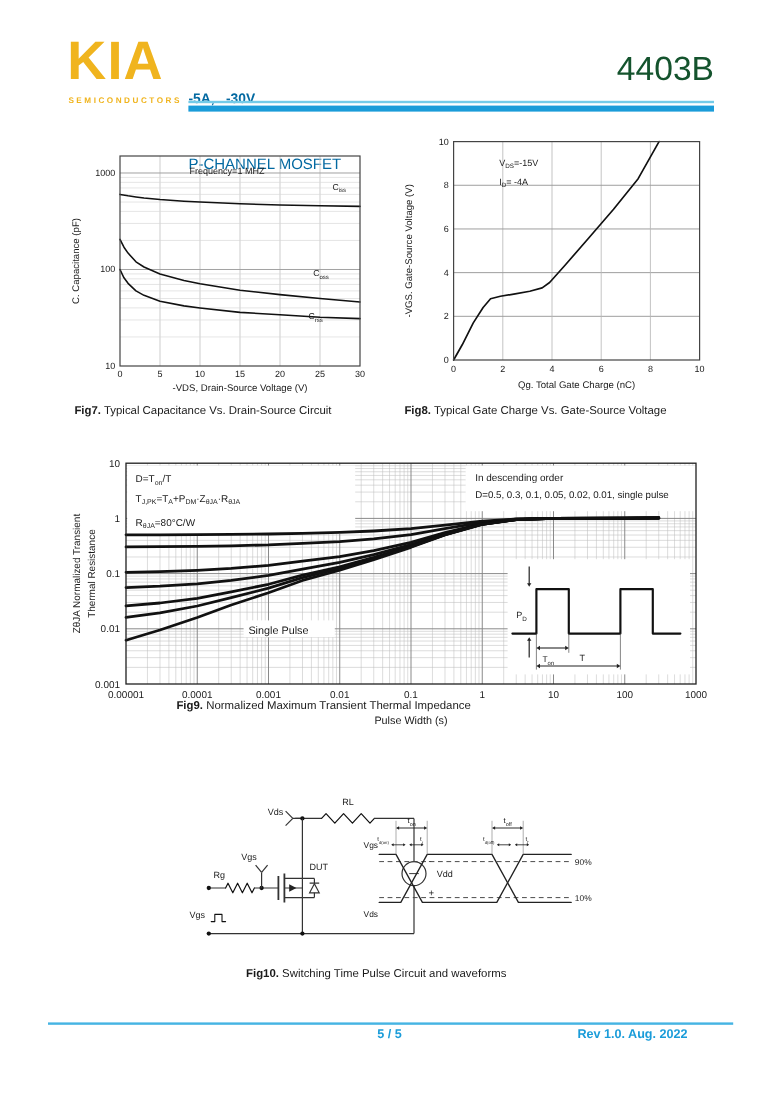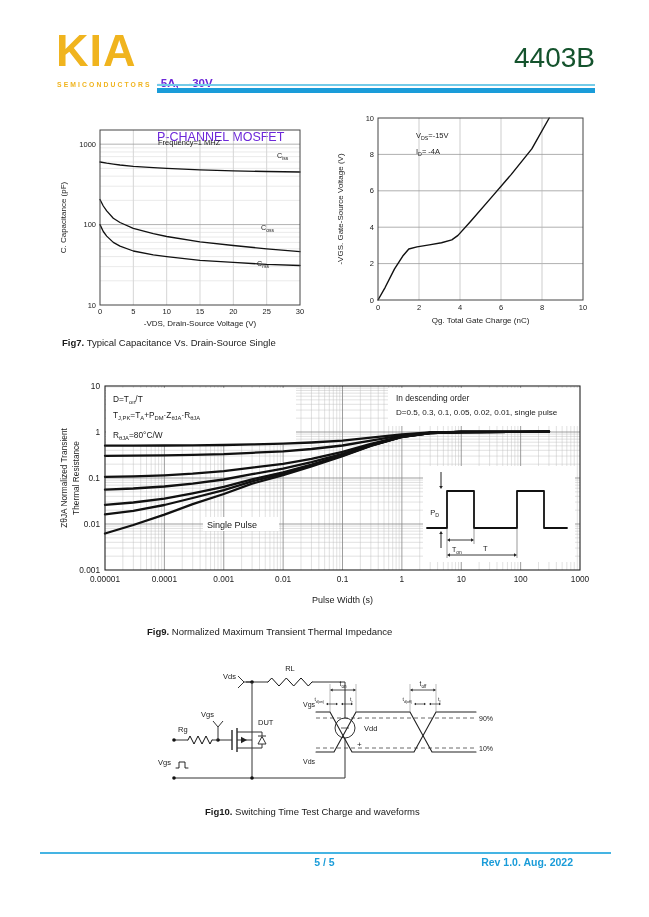--- a/index.html
+++ b/index.html
@@ -24,21 +24,21 @@
         font-size:10.5px;font-weight:bold;}
   .footer-rev{position:absolute;right:76px;top:856px;font-size:10.5px;font-weight:bold;}
 </style>
 </head>
 <body>
 
 <div class="page">
 
   <div class="logo" style="color: rgb(240, 180, 30);">KIA</div>
   <div class="logo-sub" style="color: rgb(240, 180, 30);">SEMICONDUCTORS</div>
-  <div class="hdr-block" style="color: #6d28d9;">
+  <div class="hdr-block" style="color: #0369a1;">
     <div class="hdr-rating">-5A,   -30V</div>
     <div class="hdr-device">P-CHANNEL MOSFET</div>
   </div>
   <div class="part-no" style="color: #14532d;">4403B</div>
   <div class="rule-wrap">
     <div class="rule-thin" style="background: rgb(116, 203, 232);"></div>
     <div class="rule-thick" style="background: rgb(26, 156, 217);"></div>
   </div>
 
   <svg class="fig" id="fig7-svg" style="left:55px;top:118px" width="255" height="218">
@@ -80,21 +80,21 @@
       <text x="78.33333333333334" y="196" font-size="7.5" fill="#1a1a1a" text-anchor="middle" font-weight="normal" font-family="&quot;Liberation Sans&quot;,sans-serif"><tspan>5</tspan></text>
       <text x="111.66666666666667" y="196" font-size="7.5" fill="#1a1a1a" text-anchor="middle" font-weight="normal" font-family="&quot;Liberation Sans&quot;,sans-serif"><tspan>10</tspan></text>
       <text x="145" y="196" font-size="7.5" fill="#1a1a1a" text-anchor="middle" font-weight="normal" font-family="&quot;Liberation Sans&quot;,sans-serif"><tspan>15</tspan></text>
       <text x="178.33333333333334" y="196" font-size="7.5" fill="#1a1a1a" text-anchor="middle" font-weight="normal" font-family="&quot;Liberation Sans&quot;,sans-serif"><tspan>20</tspan></text>
       <text x="211.66666666666666" y="196" font-size="7.5" fill="#1a1a1a" text-anchor="middle" font-weight="normal" font-family="&quot;Liberation Sans&quot;,sans-serif"><tspan>25</tspan></text>
       <text x="245" y="196" font-size="7.5" fill="#1a1a1a" text-anchor="middle" font-weight="normal" font-family="&quot;Liberation Sans&quot;,sans-serif"><tspan>30</tspan></text>
       <text x="145" y="208" font-size="8" fill="#1a1a1a" text-anchor="middle" font-weight="normal" font-family="&quot;Liberation Sans&quot;,sans-serif"><tspan>-VDS, Drain-Source Voltage (V)</tspan></text>
       <text x="11" y="99.5" font-size="8" fill="#1a1a1a" text-anchor="middle" font-weight="normal" font-family="&quot;Liberation Sans&quot;,sans-serif" transform="rotate(-90 11 99.5)"><tspan>C. Capacitance (pF)</tspan></text>
     </svg>
   <div class="cap" style="left:62px;top:337px">
-    <span class="b">Fig7.</span><span> Typical Capacitance Vs. Drain-Source Single</span>
+    <span class="b">Fig7.</span><span> Typical Capacitance Vs. Drain-Source Circuit</span>
   </div>
 
   <svg class="fig" id="fig8-svg" style="left:330px;top:108px" width="268" height="228">
       <line x1="89" y1="10" x2="89" y2="192" stroke="#b8b8b8" stroke-width="0.7"></line>
       <line x1="48" y1="155.6" x2="253" y2="155.6" stroke="#9a9a9a" stroke-width="0.8"></line>
       <line x1="130" y1="10" x2="130" y2="192" stroke="#b8b8b8" stroke-width="0.7"></line>
       <line x1="48" y1="119.2" x2="253" y2="119.2" stroke="#9a9a9a" stroke-width="0.8"></line>
       <line x1="171" y1="10" x2="171" y2="192" stroke="#b8b8b8" stroke-width="0.7"></line>
       <line x1="48" y1="82.8" x2="253" y2="82.8" stroke="#9a9a9a" stroke-width="0.8"></line>
       <line x1="212" y1="10" x2="212" y2="192" stroke="#b8b8b8" stroke-width="0.7"></line>
@@ -111,20 +111,23 @@
       <text x="44" y="12.5" font-size="7.5" fill="#1a1a1a" text-anchor="end" font-weight="normal" font-family="&quot;Liberation Sans&quot;,sans-serif"><tspan>10</tspan></text>
       <text x="48" y="202" font-size="7.5" fill="#1a1a1a" text-anchor="middle" font-weight="normal" font-family="&quot;Liberation Sans&quot;,sans-serif"><tspan>0</tspan></text>
       <text x="89" y="202" font-size="7.5" fill="#1a1a1a" text-anchor="middle" font-weight="normal" font-family="&quot;Liberation Sans&quot;,sans-serif"><tspan>2</tspan></text>
       <text x="130" y="202" font-size="7.5" fill="#1a1a1a" text-anchor="middle" font-weight="normal" font-family="&quot;Liberation Sans&quot;,sans-serif"><tspan>4</tspan></text>
       <text x="171" y="202" font-size="7.5" fill="#1a1a1a" text-anchor="middle" font-weight="normal" font-family="&quot;Liberation Sans&quot;,sans-serif"><tspan>6</tspan></text>
       <text x="212" y="202" font-size="7.5" fill="#1a1a1a" text-anchor="middle" font-weight="normal" font-family="&quot;Liberation Sans&quot;,sans-serif"><tspan>8</tspan></text>
       <text x="253" y="202" font-size="7.5" fill="#1a1a1a" text-anchor="middle" font-weight="normal" font-family="&quot;Liberation Sans&quot;,sans-serif"><tspan>10</tspan></text>
       <text x="150.5" y="215" font-size="8" fill="#1a1a1a" text-anchor="middle" font-weight="normal" font-family="&quot;Liberation Sans&quot;,sans-serif"><tspan>Qg. Total Gate Charge (nC)</tspan></text>
       <text x="13" y="101" font-size="8" fill="#1a1a1a" text-anchor="middle" font-weight="normal" font-family="&quot;Liberation Sans&quot;,sans-serif" transform="rotate(-90 13 101)"><tspan>-VGS. Gate-Source Voltage (V)</tspan></text>
     </svg>
+  <div class="cap" style="left:337px;top:337px">
+    <span class="b">Fig8.</span><span> Typical Gate Charge Vs. Gate-Source Voltage</span>
+  </div>
 
   <svg class="fig" id="fig9-svg" style="left:55px;top:378px" width="545" height="232">
       <line x1="67.87365599254889" y1="8" x2="67.87365599254889" y2="192" stroke="#bdbdbd" stroke-width="0.45"></line>
       <line x1="78.32907449897996" y1="8" x2="78.32907449897996" y2="192" stroke="#bdbdbd" stroke-width="0.45"></line>
       <line x1="85.74731198509778" y1="8" x2="85.74731198509778" y2="192" stroke="#bdbdbd" stroke-width="0.45"></line>
       <line x1="91.50134400745111" y1="8" x2="91.50134400745111" y2="192" stroke="#bdbdbd" stroke-width="0.45"></line>
       <line x1="96.20273049152885" y1="8" x2="96.20273049152885" y2="192" stroke="#bdbdbd" stroke-width="0.45"></line>
       <line x1="100.1776961258465" y1="8" x2="100.1776961258465" y2="192" stroke="#bdbdbd" stroke-width="0.45"></line>
       <line x1="103.62096797764666" y1="8" x2="103.62096797764666" y2="192" stroke="#bdbdbd" stroke-width="0.45"></line>
       <line x1="106.65814899795993" y1="8" x2="106.65814899795993" y2="192" stroke="#bdbdbd" stroke-width="0.45"></line>
@@ -272,21 +275,21 @@
       <text x="525" y="204" font-size="8.3" fill="#1a1a1a" text-anchor="middle" font-weight="normal" font-family="&quot;Liberation Sans&quot;,sans-serif"><tspan>1000</tspan></text>
       <text x="45" y="11" font-size="8.3" fill="#1a1a1a" text-anchor="end" font-weight="normal" font-family="&quot;Liberation Sans&quot;,sans-serif"><tspan>10</tspan></text>
       <text x="45" y="57" font-size="8.3" fill="#1a1a1a" text-anchor="end" font-weight="normal" font-family="&quot;Liberation Sans&quot;,sans-serif"><tspan>1</tspan></text>
       <text x="45" y="103" font-size="8.3" fill="#1a1a1a" text-anchor="end" font-weight="normal" font-family="&quot;Liberation Sans&quot;,sans-serif"><tspan>0.1</tspan></text>
       <text x="45" y="149" font-size="8.3" fill="#1a1a1a" text-anchor="end" font-weight="normal" font-family="&quot;Liberation Sans&quot;,sans-serif"><tspan>0.01</tspan></text>
       <text x="45" y="195" font-size="8.3" fill="#1a1a1a" text-anchor="end" font-weight="normal" font-family="&quot;Liberation Sans&quot;,sans-serif"><tspan>0.001</tspan></text>
       <text x="287.5" y="225" font-size="9" fill="#1a1a1a" text-anchor="middle" font-weight="normal" font-family="&quot;Liberation Sans&quot;,sans-serif"><tspan>Pulse Width (s)</tspan></text>
       <text x="12" y="100" font-size="8.3" fill="#1a1a1a" text-anchor="middle" font-weight="normal" font-family="&quot;Liberation Sans&quot;,sans-serif" transform="rotate(-90 12 100)"><tspan>ZθJA Normalized Transient</tspan></text>
       <text x="24" y="100" font-size="8.3" fill="#1a1a1a" text-anchor="middle" font-weight="normal" font-family="&quot;Liberation Sans&quot;,sans-serif" transform="rotate(-90 24 100)"><tspan>Thermal Resistance</tspan></text>
     </svg>
-  <div class="cap" style="left:147px;top:626px">
+  <div class="cap" style="left:147px;top:583px">
     <span class="b">Fig9.</span><span> Normalized Maximum Transient Thermal Impedance</span>
   </div>
 
   <svg class="fig" id="fig10-svg" style="left:140px;top:650px" width="375" height="152">
       <line x1="106" y1="32" x2="128" y2="32" stroke="#333" stroke-width="1"></line>
       <polyline points="128.0,32.0 131.7,28.0 139.0,36.0 146.3,28.0 153.7,36.0 161.0,28.0 168.3,36.0 172.0,32.0" fill="none" stroke="#111" stroke-width="1" stroke-linejoin="round" stroke-linecap="round"></polyline>
       <line x1="172" y1="32" x2="205" y2="32" stroke="#333" stroke-width="1"></line>
       <text x="150" y="21" font-size="7.5" fill="#1a1a1a" text-anchor="middle" font-weight="normal" font-family="&quot;Liberation Sans&quot;,sans-serif"><tspan>RL</tspan></text>
       <line x1="205" y1="32" x2="205" y2="68" stroke="#333" stroke-width="1"></line>
       <circle cx="205" cy="78" r="10" fill="none" stroke="#333" stroke-width="1"></circle>
@@ -363,19 +366,19 @@
       <line x1="275" y1="54" x2="285" y2="54" stroke="#222" stroke-width="0.7"></line>
       <polygon points="274,54 276,52.8 276,55.2" fill="#222"></polygon>
       <polygon points="286,54 284,52.8 284,55.2" fill="#222"></polygon>
       <text x="272" y="51" font-size="5" fill="#1a1a1a" text-anchor="end" font-weight="normal" font-family="&quot;Liberation Sans&quot;,sans-serif"><tspan>t</tspan><tspan dy="2.2" font-size="3.5">d(off)</tspan></text>
       <line x1="290" y1="54" x2="300" y2="54" stroke="#222" stroke-width="0.7"></line>
       <polygon points="289,54 291,52.8 291,55.2" fill="#222"></polygon>
       <polygon points="301,54 299,52.8 299,55.2" fill="#222"></polygon>
       <text x="298" y="51" font-size="5" fill="#1a1a1a" text-anchor="start" font-weight="normal" font-family="&quot;Liberation Sans&quot;,sans-serif"><tspan>t</tspan><tspan dy="2.2" font-size="3.5">f</tspan></text>
     </svg>
   <div class="cap" style="left:205px;top:806px">
-    <span class="b">Fig10.</span><span> Switching Time Test Charge and waveforms</span>
+    <span class="b">Fig10.</span><span> Switching Time Pulse Circuit and waveforms</span>
   </div>
 
   <div class="footer-line" style="background: rgb(69, 180, 227);"></div>
   <div class="footer-page" style="color: rgb(26, 156, 217);">5 / 5</div>
   <div class="footer-rev" style="color: rgb(26, 156, 217);">Rev 1.0. Aug. 2022</div>
 </div>
 
 </body></html>

